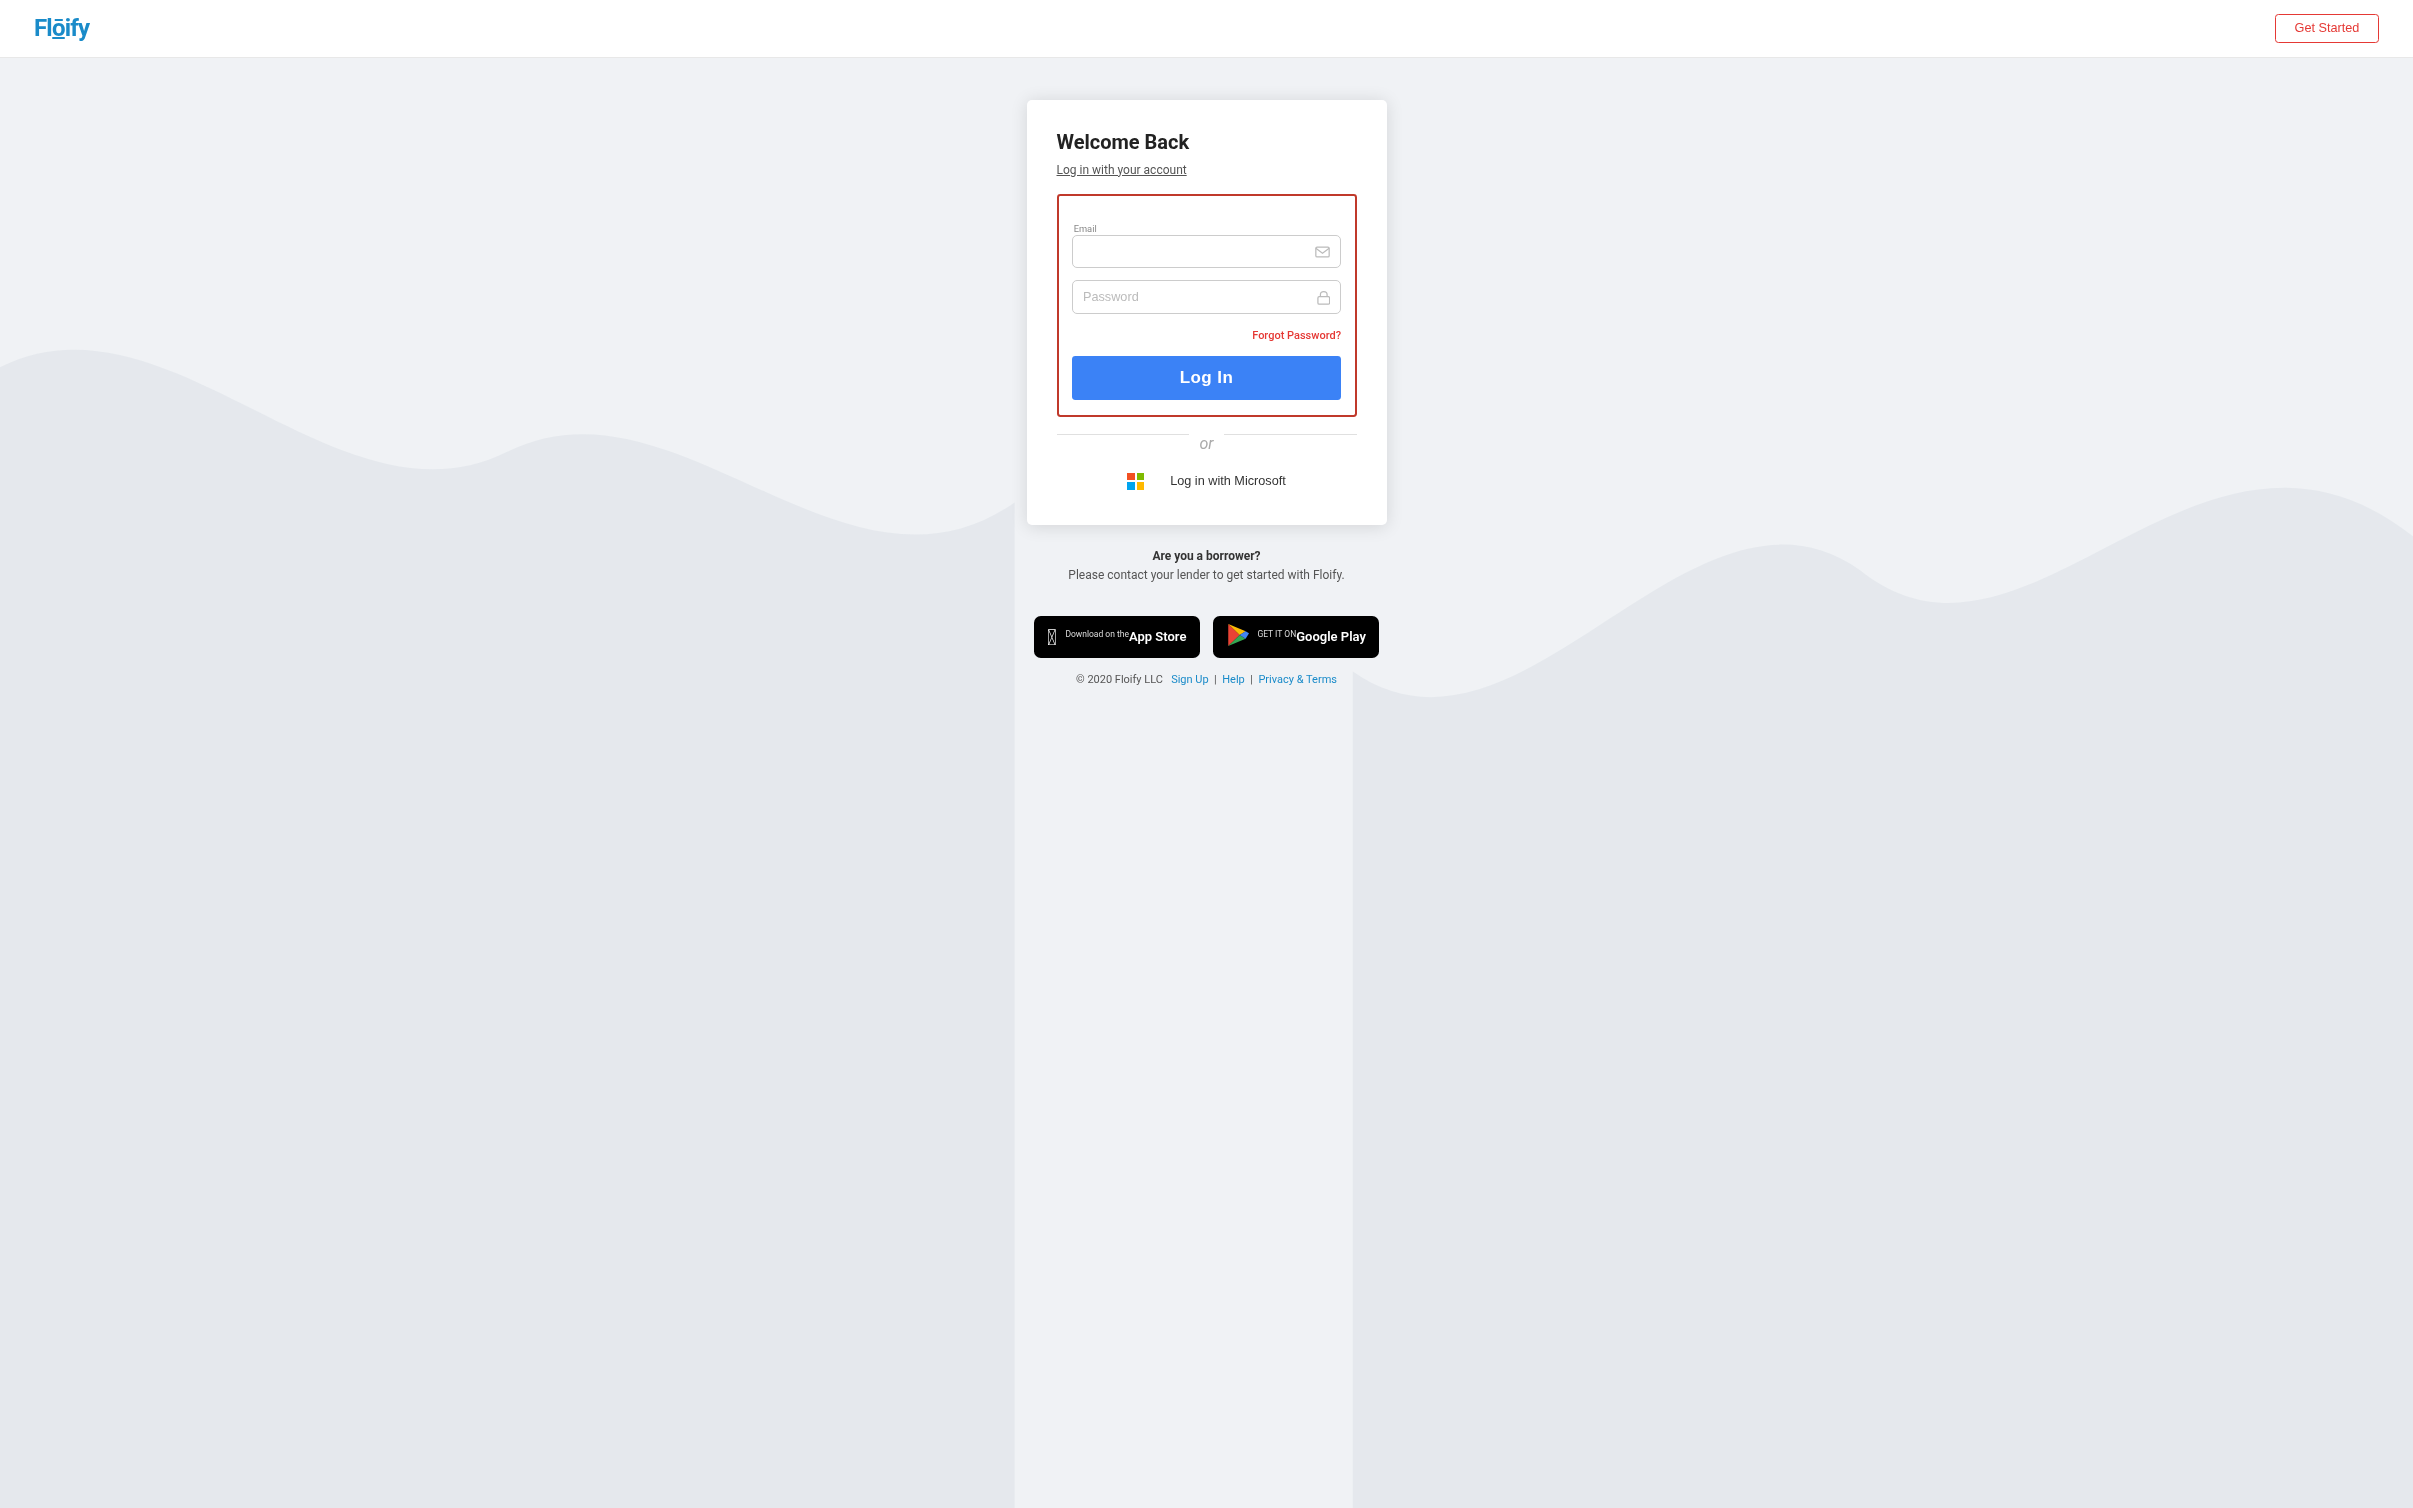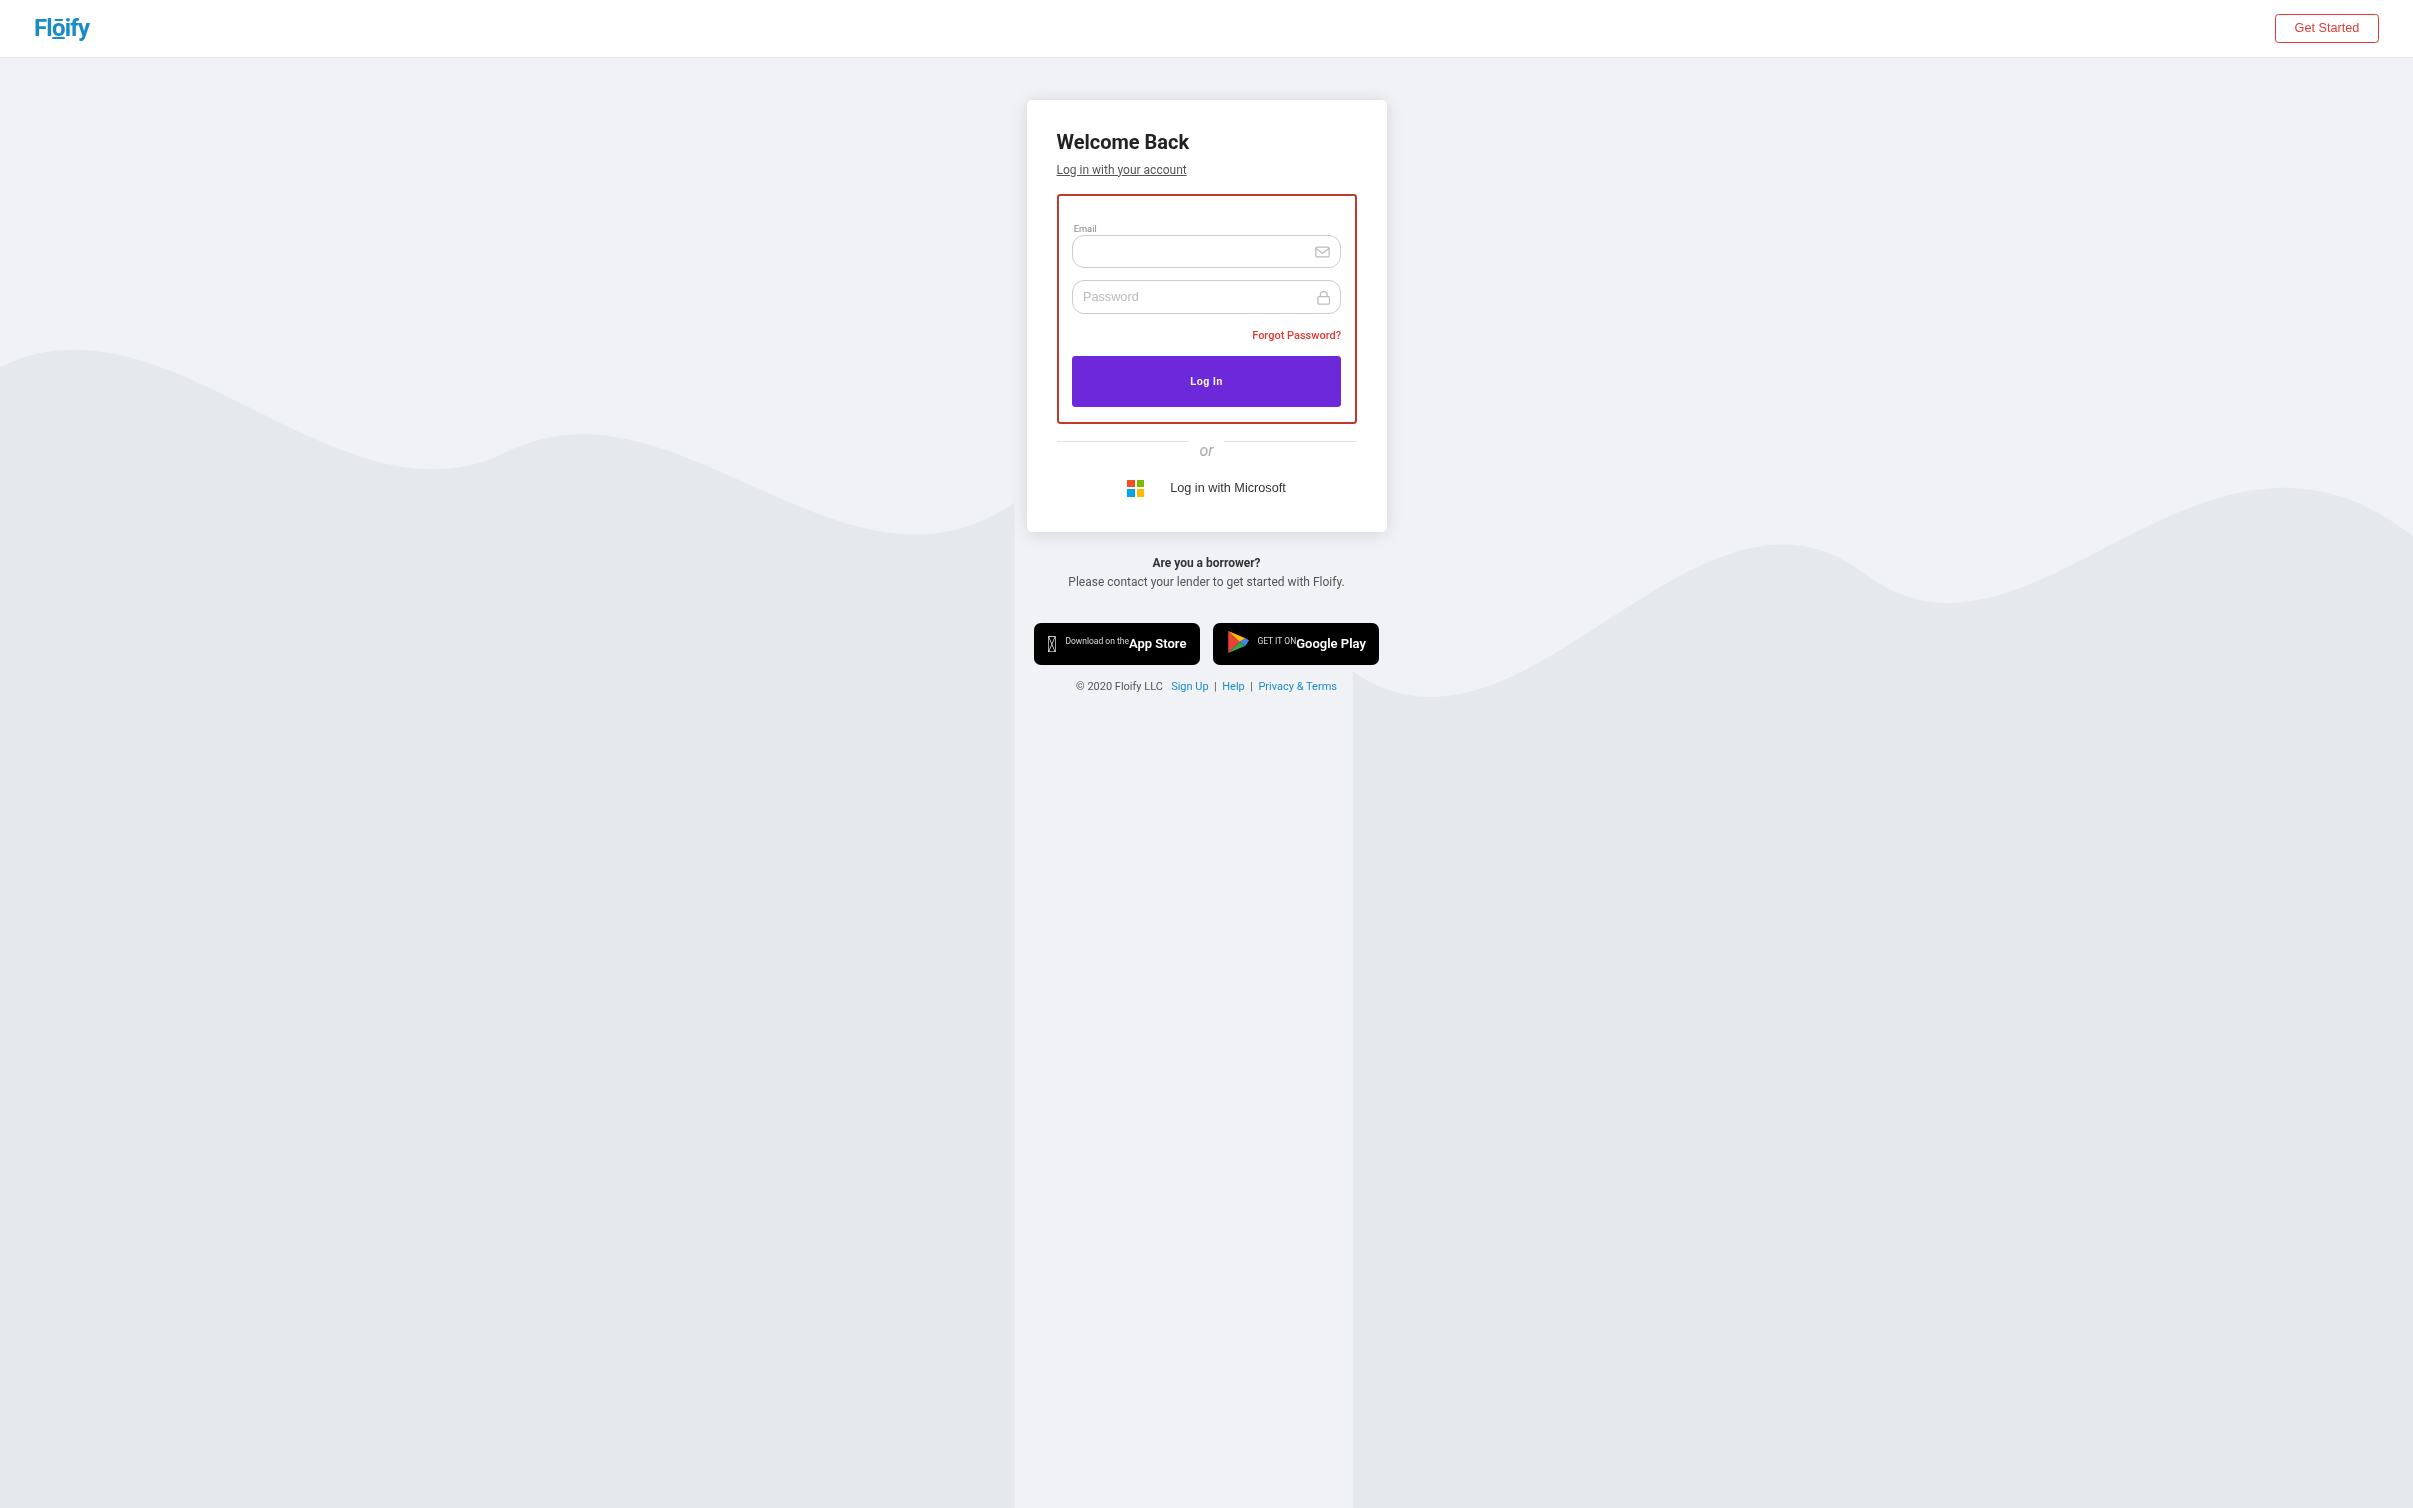--- a/index.html
+++ b/index.html
@@ -117,21 +117,21 @@
       color: #888;
       margin-bottom: 1.7px;
       padding-left: 1.7px;
       margin-top: 12px;
     }
 
     .input-wrapper {
       display: flex;
       align-items: center;
       border: 0.8px solid #ccc;
-      border-radius: 12px;
+      border-radius: 5px;
       background: #fff;
       overflow: hidden;
     }
 
     .input-wrapper input {
       flex: 1;
       border: none;
       outline: none;
       padding: 8.5px 10px;
       font-size: 12.7px;
@@ -158,25 +158,25 @@
 
     .forgot-password a {
       color: #e53935;
       font-size: 11px;
       text-decoration: none;
       font-weight: 500;
     }
 
     .login-btn {
       width: 100%;
-      background: #6d28d9;
+      background: #3b82f6;
       color: #ffffff;
       border: none;
-      padding: 20px;
-      font-size: 10px;
+      padding: 12px;
+      font-size: 17px;
       font-weight: 700;
       border-radius: 3.4px;
       cursor: pointer;
       letter-spacing: 0.4px;
     }
 
     
     .or-divider {
       display: flex;
       margin: 15px 0;

